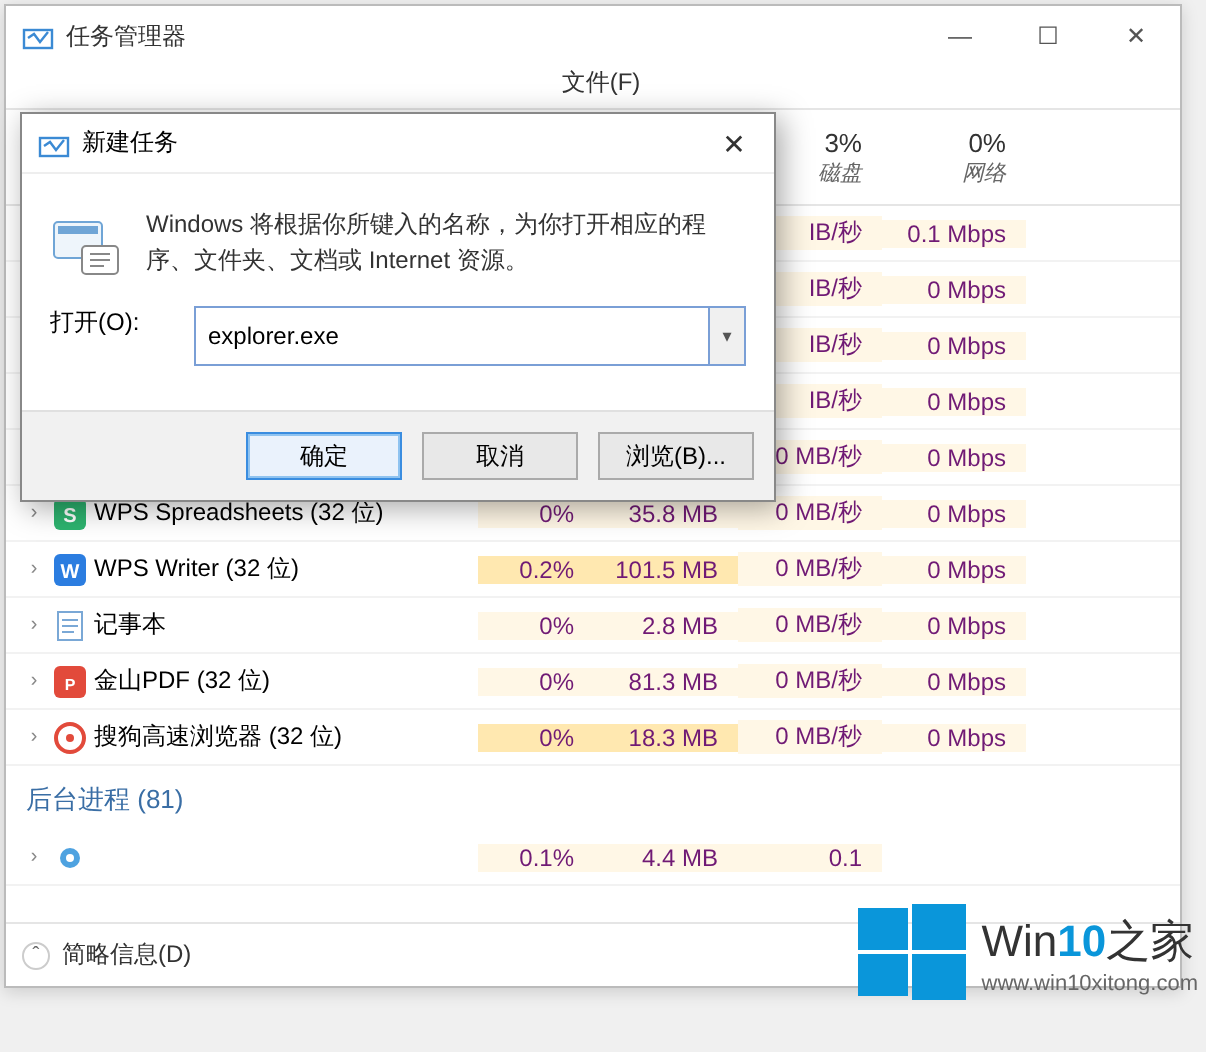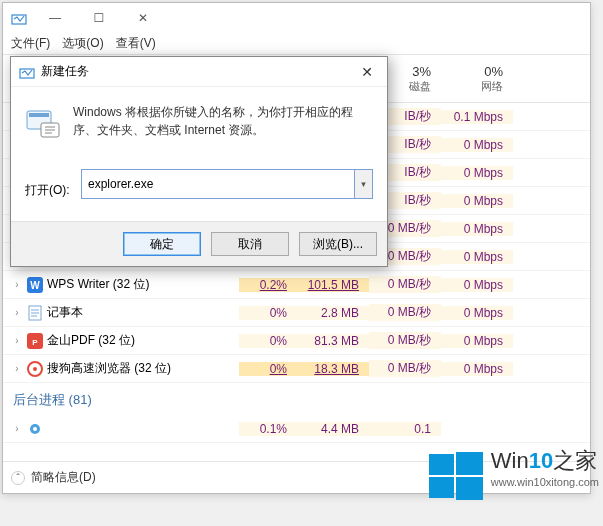--- a/index.html
+++ b/index.html
@@ -5,84 +5,85 @@
 * { box-sizing: border-box; margin: 0; padding: 0; font-family: "Microsoft YaHei", "Segoe UI", sans-serif; }
 body { width: 603px; height: 526px; background: #f0f0f0; position: relative; overflow: hidden; }
 
 
 .tm-window { position: absolute; left: 2px; top: 2px; width: 589px; height: 492px; background: #fff; border: 1px solid #bbb; box-shadow: 0 2px 8px rgba(0,0,0,.15); }
 .tm-titlebar { height: 30px; display: flex; align-items: center; padding-left: 8px; background: #fff; }
 .tm-titlebar .icon { width: 16px; height: 16px; margin-right: 6px; }
 .tm-titlebar .title { font-size: 12px; color: #333; flex: 1; }
 .tm-wincontrols { display: flex; }
 .tm-wincontrols div { width: 44px; height: 30px; display: flex; align-items: center; justify-content: center; font-size: 12px; color: #555; }
-.tm-menu { height: 22px; display: flex; align-items: center; padding-left: 8px; gap: 12px; border-bottom: 1px solid #e5e5e5; font-size: 12px; color: #333; }
+.tm-menu { height: 22px; display: flex; align-items: center; padding-left: 8px; gap: 12px; border-bottom: 1px solid #e5e5e5; font-size: 12px; color: #333; flex-direction: column; }
 
 .tm-body { display: flex; flex-direction: column; }
 .tm-head { display: flex; height: 48px; border-bottom: 1px solid #e5e5e5; }
 .tm-head .name { width: 236px; }
 .tm-head .col { flex: 0 0 78px; display:flex; flex-direction:column; align-items:flex-end; justify-content:center; padding:4px 10px; font-size: 11px; }
 .tm-head .col:first-child { flex:1; }
 .tm-head .pct { font-size: 13px; color:#333; }
-.tm-head .lbl { font-size: 11px; color:#666; }
+.tm-head .lbl { font-size: 11px; color:#666;font-style:italic; }
 
 .tm-rows { }
 .tm-row { display:flex; height: 28px; align-items:center; font-size: 12px; border-bottom: 1px solid #f2f2f2; }
 .tm-row .namecell { flex: 0 0 236px; display:flex; align-items:center; gap:4px; padding-left:8px; overflow:hidden; white-space:nowrap; }
 .tm-row .expand { width:12px; height:12px; display:flex; align-items:center; justify-content:center; color:#888; font-size:10px; }
 .tm-row .appicon { width:16px; height:16px; display:flex; align-items:center; justify-content:center; }
 .tm-row .cell { flex:0 0 78px; text-align:right; padding:0 10px; background:#fff7e6; color:#701a75; }
-.tm-row .cell.hi { background:#ffe8b0;text-decoration:underline; }
+.tm-row .cell.hi { background:#ffe8b0; }
 .tm-section { font-size: 13px; color:#3a6ea5; padding:8px 10px 6px; }
 
 .tm-footer { position:absolute; bottom:0; left:0; right:0; height:32px; border-top:1px solid #e5e5e5; display:flex; align-items:center; padding-left:8px; font-size:12px; color:#333; gap:6px; }
 .tm-footer .chev { font-size:11px; color:#666; border:1px solid #ccc; border-radius:50%; width:14px; height:14px; display:flex; align-items:center; justify-content:center; }
 
 
 .run-dlg { position:absolute; left:10px; top:56px; width:378px; background:#fff; border:1px solid #888; box-shadow: 3px 3px 14px rgba(0,0,0,.35); }
 .run-title { height:30px; background:#fff; display:flex; align-items:center; padding-left:8px; border-bottom:1px solid #eee; }
 .run-title .icon { width:16px; height:16px; margin-right:6px; }
 .run-title .txt { font-size:12px; flex:1; }
 .run-title .close { width:40px; height:30px; display:flex; align-items:center; justify-content:center; font-size:14px; color:#333; }
 .run-body { padding:16px 14px 12px; }
-.run-desc { display:flex; gap:12px; margin-bottom:30px; }
+.run-desc { display:flex; gap:12px; margin-bottom:14px; }
 .run-desc .bigicon { width:36px; height:36px; flex-shrink:0; }
 .run-desc .text { font-size:12px; color:#333; line-height:1.5; }
-.run-input { display:flex; align-items:flex-end; gap:8px; margin-bottom:10px; }
+.run-input { display:flex; align-items:flex-start; gap:24px; margin-bottom:10px; }
 .run-input label { font-size:12px; width:48px; }
 .run-input .combo { flex:1; display:flex; }
 .run-input input { flex:1; border:1px solid #7a9fd6; height:22px; padding:14px 6px; font-size:12px; }
 .run-input .dd { width:18px; border:1px solid #7a9fd6; border-left:none; background:#f0f0f0; display:flex; align-items:center; justify-content:center; font-size:9px; color:#555; }
 .run-admin { display:flex; align-items:center; gap:6px; padding-left:54px; font-size:12px; margin-bottom:6px; }
 .run-btns { background:#f1f1f1; border-top:1px solid #e0e0e0; padding:10px; display:flex; justify-content:flex-end; gap:10px; }
 .run-btns button { width:78px; height:24px; font-size:12px; background:#e8e8e8; border:1px solid #aaa; }
 .run-btns button.default { border:1px solid #3a8de0; box-shadow: inset 0 0 0 1px #8fc3f0; background:#eaf2fc; }
 
 
-.watermark { position:absolute; right:4px; bottom:18px; display:flex; gap:4px; }
+.watermark { position:absolute; right:4px; bottom:18px; display:flex; align-items:center; gap:4px; }
 .wm-logo { width:62px; height:62px; }
 .wm-text { display:flex; flex-direction:column; align-items:flex-start; }
 .wm-title { font-size:22px; font-weight:500; color:#333; }
 .wm-title .ten { color:#0a96da; font-weight:600; }
 .wm-url { font-size:11px; color:#666; }
 
 
 svg { display:block; }
 </style>
 </head>
 <body>
 
 <div class="tm-window">
   <div class="tm-titlebar">
     <span class="icon">
       <svg width="16" height="16">
           <rect x="1" y="5" width="14" height="9" fill="none" stroke="#3b8ad4" stroke-width="1.2"></rect>
           <path d="M3 9 L6 7 L9 11 L13 6" fill="none" stroke="#3b8ad4" stroke-width="1.2"></path>
         </svg>
     </span>
+    <span class="title">任务管理器</span>
     <div class="tm-wincontrols">
       <div>—</div>
       <div>☐</div>
       <div>✕</div>
     </div>
   </div>
   <div class="tm-menu">
     <span>文件(F)</span>
     <span>选项(O)</span>
     <span>查看(V)</span>

